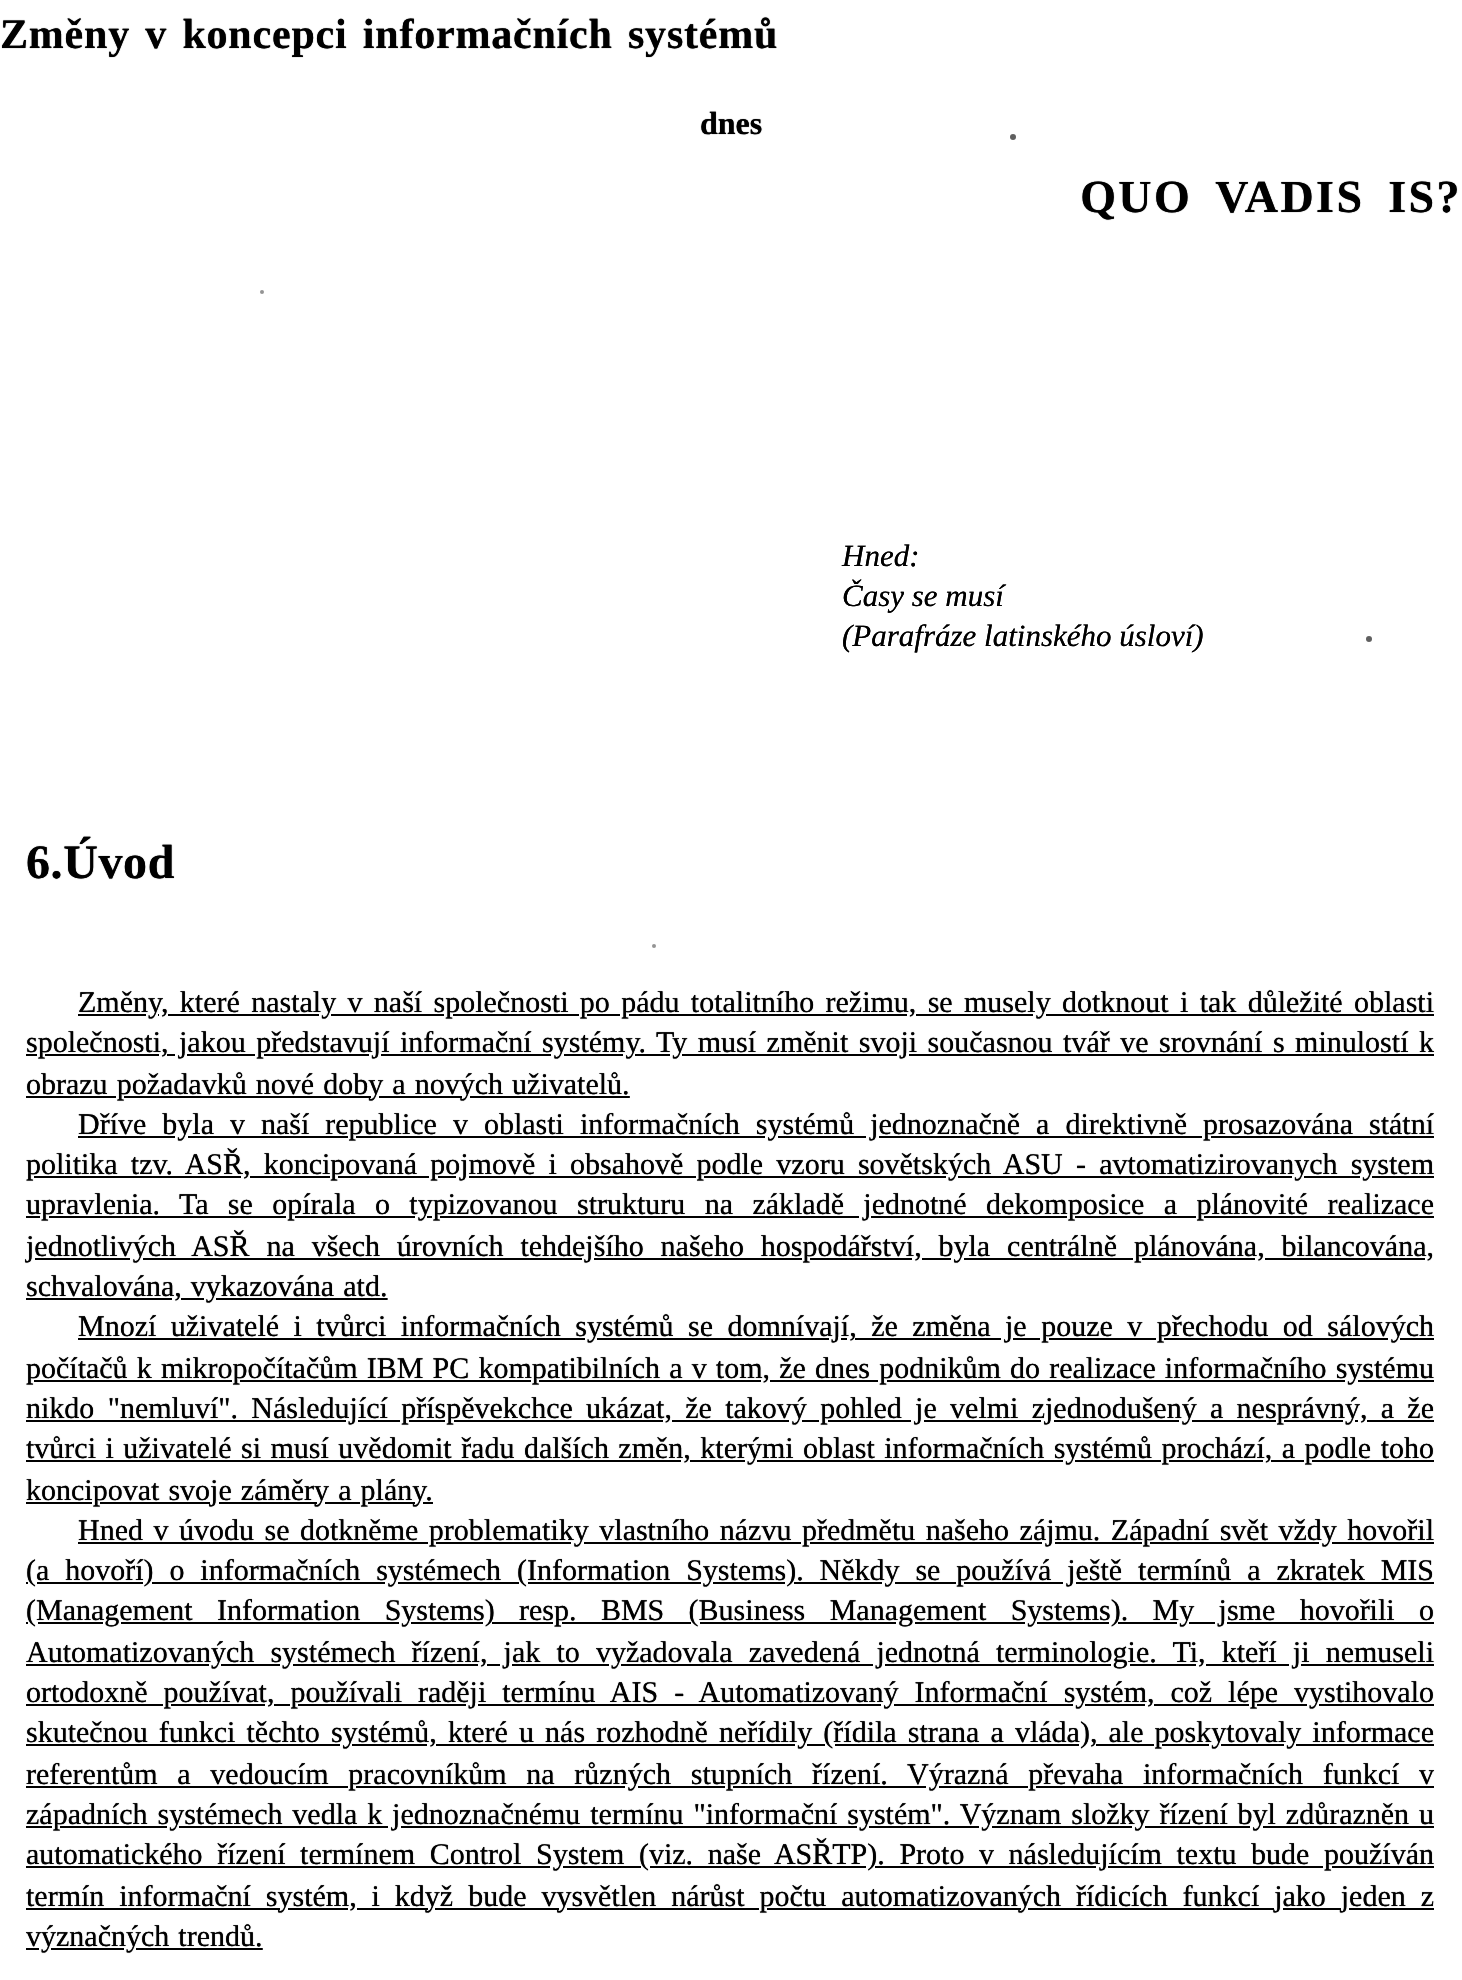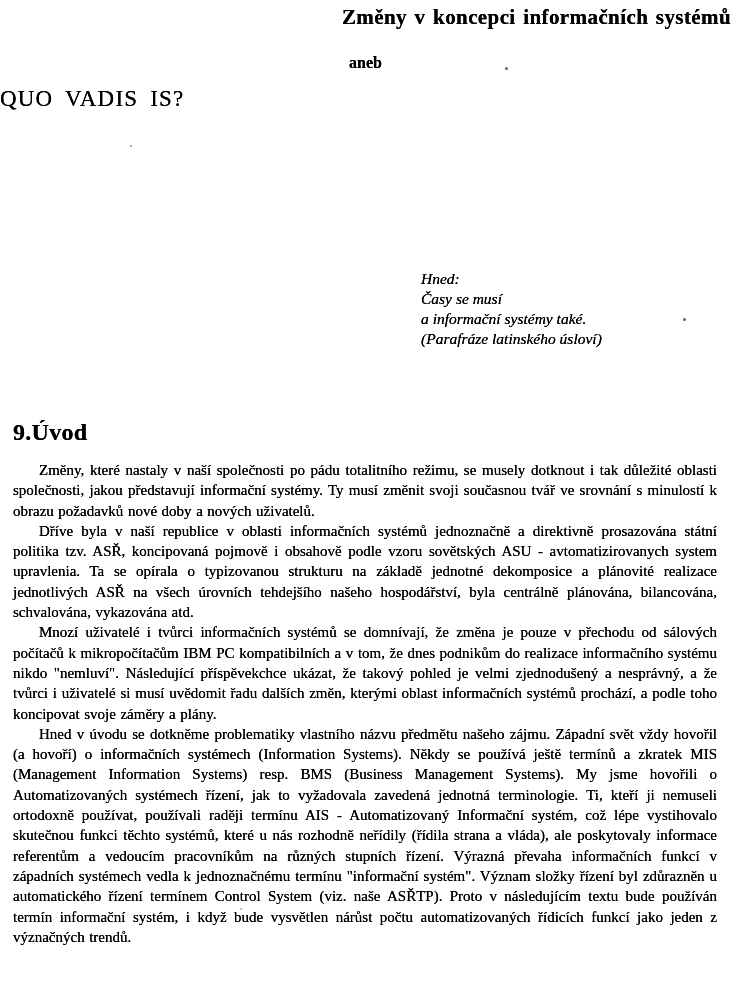--- a/index.html
+++ b/index.html
@@ -18,21 +18,21 @@
     overflow: hidden;
     -webkit-font-smoothing: antialiased;
   }
   
   .doc-title {
     position: absolute;
     top: 5px;
     left: 0;
     width: 100%;
     margin: 0;
-    text-align: right;
+    text-align: left;
     font-size: 21px;
     font-weight: bold;
     letter-spacing: 0.4px;
     word-spacing: 2px;
     text-shadow: 0 0 0.4px #000;
   }
   .doc-subtitle {
     position: absolute;
     top: 54px;
     left: 0;
@@ -41,23 +41,23 @@
     font-size: 16px;
     font-weight: bold;
     text-shadow: 0 0 0.4px #000;
   }
   .doc-title-main {
     position: absolute;
     top: 86px;
     left: 0;
     width: 100%;
     margin: 0;
-    text-align: left;
+    text-align: right;
     font-size: 23px;
-    font-weight: normal;
+    font-weight: bold;
     letter-spacing: 1.2px;
     word-spacing: 5px;
     text-shadow: 0 0 0.4px #000;
   }
   
   .author {
     position: absolute;
     top: 189px;
     left: 0;
     width: 100%;
@@ -83,28 +83,29 @@
     left: 13px;
     margin: 0;
     font-size: 24px;
     font-weight: bold;
     letter-spacing: 0.3px;
     text-shadow: 0 0 0.4px #000;
   }
   
   .body-text {
     position: absolute;
-    top: 460px;
+    top: 492px;
     left: 13px;
     width: 704px;
     font-size: 15px;
     line-height: 20.3px;
     text-align: justify;
     word-spacing: 0.8px;
     text-shadow: 0 0 0.35px #000;
+    text-decoration: underline;
   }
   .body-text p {
     margin: 0;
     text-indent: 26px;
   }
   
   .speck {
     position: absolute;
     background: #2a2a2a;
     border-radius: 50%;
@@ -116,33 +117,32 @@
   .speck.s4 { left: 326px; top: 472px; width: 2px; height: 2px; opacity: 0.5; }
   .speck.s5 { left: 240px; top: 908px; width: 2px; height: 2px; opacity: 0.4; }
 </style>
 </head>
 <body>
 
 <div class="page">
 
   <h1 class="doc-title">Změny v koncepci informačních systémů</h1>
 
-  <div class="doc-subtitle">aneb</div>
+  <div class="doc-subtitle">dnes</div>
 
   <h2 class="doc-title-main">QUO VADIS IS?</h2>
 
 
   <div class="motto">
     <div>Hned:</div>
     <div>Časy se musí</div>
-    <div>a informační systémy také.</div>
     <div>(Parafráze latinského úsloví)</div>
   </div>
 
-  <h3 class="section-heading">9.Úvod</h3>
+  <h3 class="section-heading">6.Úvod</h3>
 
   <div class="body-text">
     <p>Změny, které nastaly v naší společnosti po pádu totalitního režimu, se musely dotknout i tak důležité oblasti společnosti, jakou představují informační systémy. Ty musí změnit svoji současnou tvář ve srovnání s minulostí k obrazu požadavků nové doby a nových uživatelů.</p>
     <p>Dříve byla v naší republice v oblasti informačních systémů jednoznačně a direktivně prosazována státní politika tzv. ASŘ, koncipovaná pojmově i obsahově podle vzoru sovětských ASU - avtomatizirovanych system upravlenia. Ta se opírala o typizovanou strukturu na základě jednotné dekomposice a plánovité realizace jednotlivých ASŘ na všech úrovních tehdejšího našeho hospodářství, byla centrálně plánována, bilancována, schvalována, vykazována atd.</p>
     <p>Mnozí uživatelé i tvůrci informačních systémů se domnívají, že změna je pouze v přechodu od sálových počítačů k mikropočítačům IBM PC kompatibilních a v tom, že dnes podnikům do realizace informačního systému nikdo "nemluví". Následující příspěvekchce ukázat, že takový pohled je velmi zjednodušený a nesprávný, a že tvůrci i uživatelé si musí uvědomit řadu dalších změn, kterými oblast informačních systémů prochází, a podle toho koncipovat svoje záměry a plány.</p>
     <p>Hned v úvodu se dotkněme problematiky vlastního názvu předmětu našeho zájmu. Západní svět vždy hovořil (a hovoří) o informačních systémech (Information Systems). Někdy se používá ještě termínů a zkratek MIS (Management Information Systems) resp. BMS (Business Management Systems). My jsme hovořili o Automatizovaných systémech řízení, jak to vyžadovala zavedená jednotná terminologie. Ti, kteří ji nemuseli ortodoxně používat, používali raději termínu AIS - Automatizovaný Informační systém, což lépe vystihovalo skutečnou funkci těchto systémů, které u nás rozhodně neřídily (řídila strana a vláda), ale poskytovaly informace referentům a vedoucím pracovníkům na různých stupních řízení. Výrazná převaha informačních funkcí v západních systémech vedla k jednoznačnému termínu "informační systém". Význam složky řízení byl zdůrazněn u automatického řízení termínem Control System (viz. naše ASŘTP). Proto v následujícím textu bude používán termín informační systém, i když bude vysvětlen nárůst počtu automatizovaných řídicích funkcí jako jeden z význačných trendů.</p>
   </div>
 
   <div class="speck s1"></div>
   <div class="speck s2"></div>

